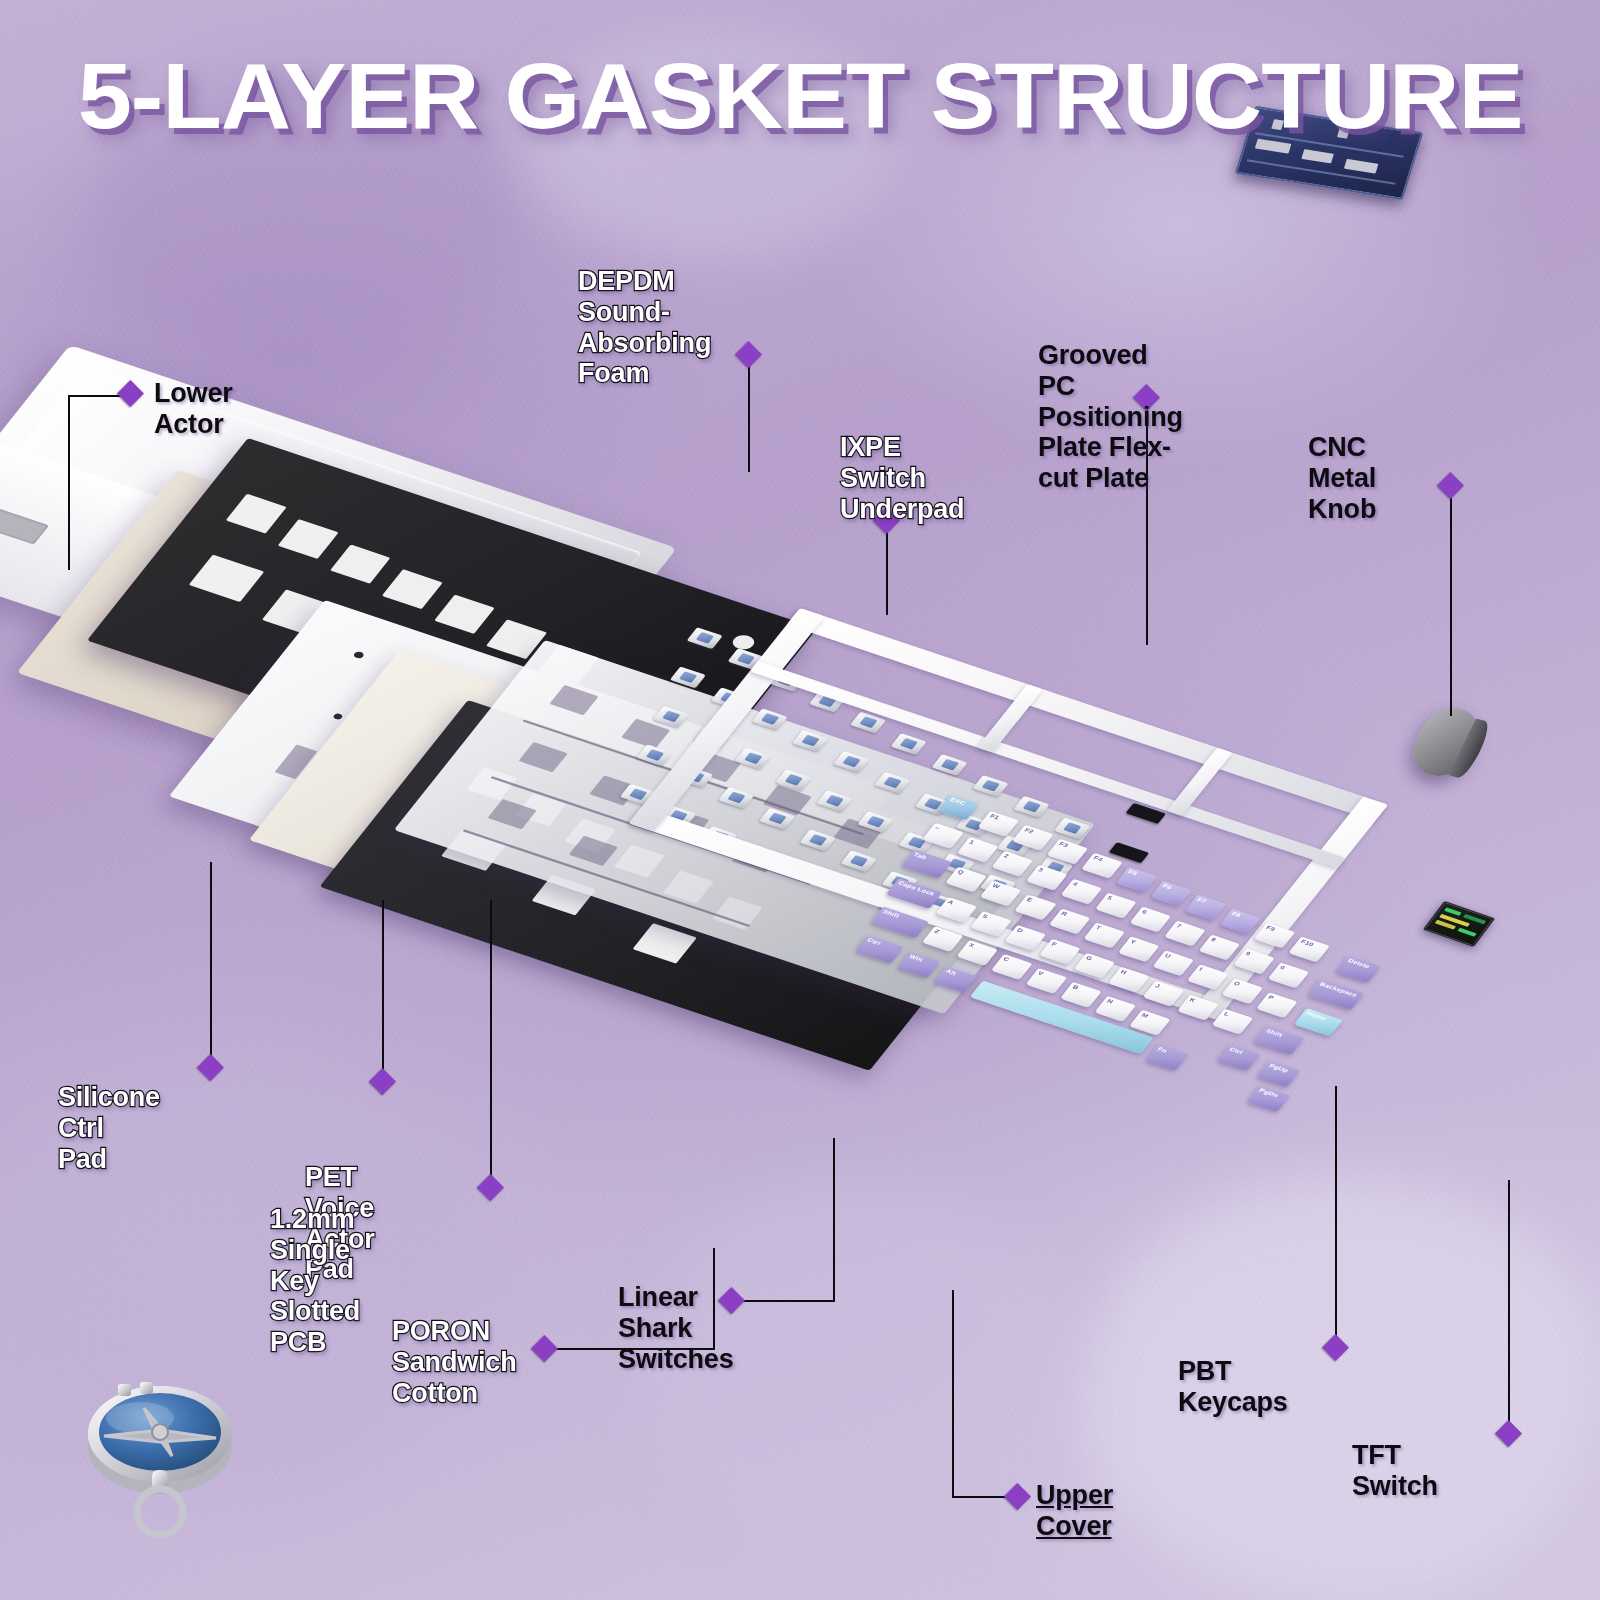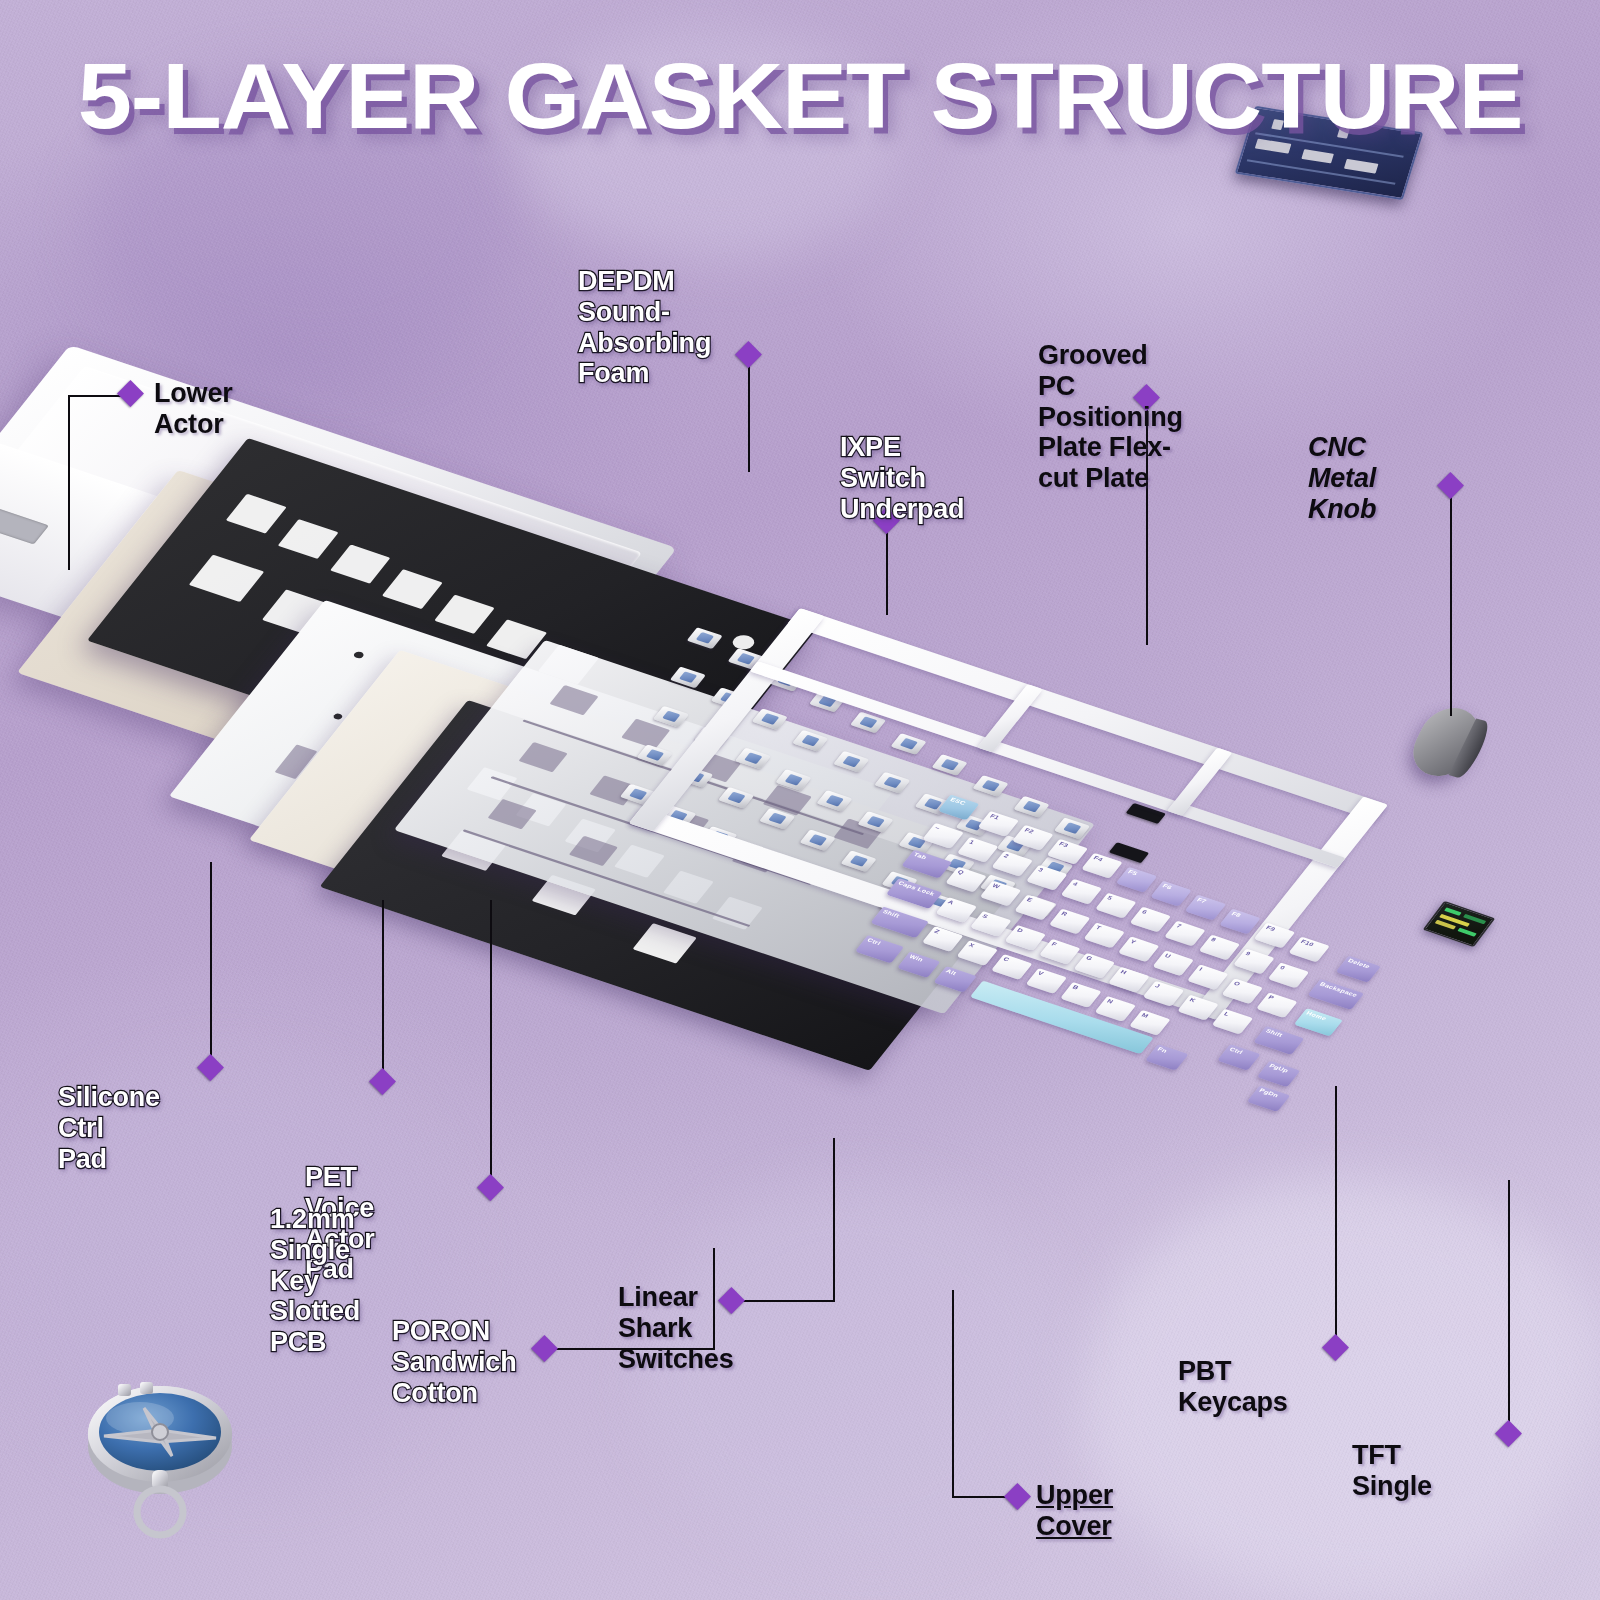--- a/index.html
+++ b/index.html
@@ -595,21 +595,21 @@
   <div class="callout">
     <div class="ln v" style="left:886px; top:527px; height:88px;"></div>
     <div class="diamond" style="left:877px; top:511px;"></div>
     <div class="lbl outline" style="left:840px; top:432px;">IXPE Switch
 Underpad</div>
   </div>
 
   <div class="callout">
     <div class="ln v" style="left:1450px; top:492px; height:224px;"></div>
     <div class="diamond" style="left:1441px; top:476px;"></div>
-    <div class="lbl dark" style="left:1308px; top:432px;font-style:italic;">CNC Metal Knob</div>
+    <div class="lbl dark" style="left:1308px; top:432px;">CNC Metal Knob</div>
   </div>
 
   <div class="callout">
     <div class="ln v" style="left:210px; top:862px; height:200px;"></div>
     <div class="diamond" style="left:201px; top:1058px;"></div>
     <div class="lbl outline" style="left:58px; top:1082px;">Silicone Ctrl
 Pad</div>
   </div>
 
   <div class="callout">
@@ -644,21 +644,21 @@
 
   <div class="callout">
     <div class="ln v" style="left:1335px; top:1086px; height:258px;"></div>
     <div class="diamond" style="left:1326px; top:1338px;"></div>
     <div class="lbl dark" style="left:1178px; top:1356px;">PBT Keycaps</div>
   </div>
 
   <div class="callout">
     <div class="ln v" style="left:1508px; top:1180px; height:248px;"></div>
     <div class="diamond" style="left:1499px; top:1424px;"></div>
-    <div class="lbl dark" style="left:1352px; top:1440px;">TFT Single</div>
+    <div class="lbl dark" style="left:1352px; top:1440px;">TFT Switch</div>
   </div>
 
   <div class="callout">
     <div class="ln h" style="left:952px;  top:1496px; width:62px;"></div>
     <div class="ln v" style="left:952px;  top:1290px; height:208px;"></div>
     <div class="diamond" style="left:1008px; top:1487px;"></div>
     <div class="lbl dark" style="left:1036px; top:1480px;text-decoration:underline;">Upper Cover</div>
   </div>
 
 </div>

